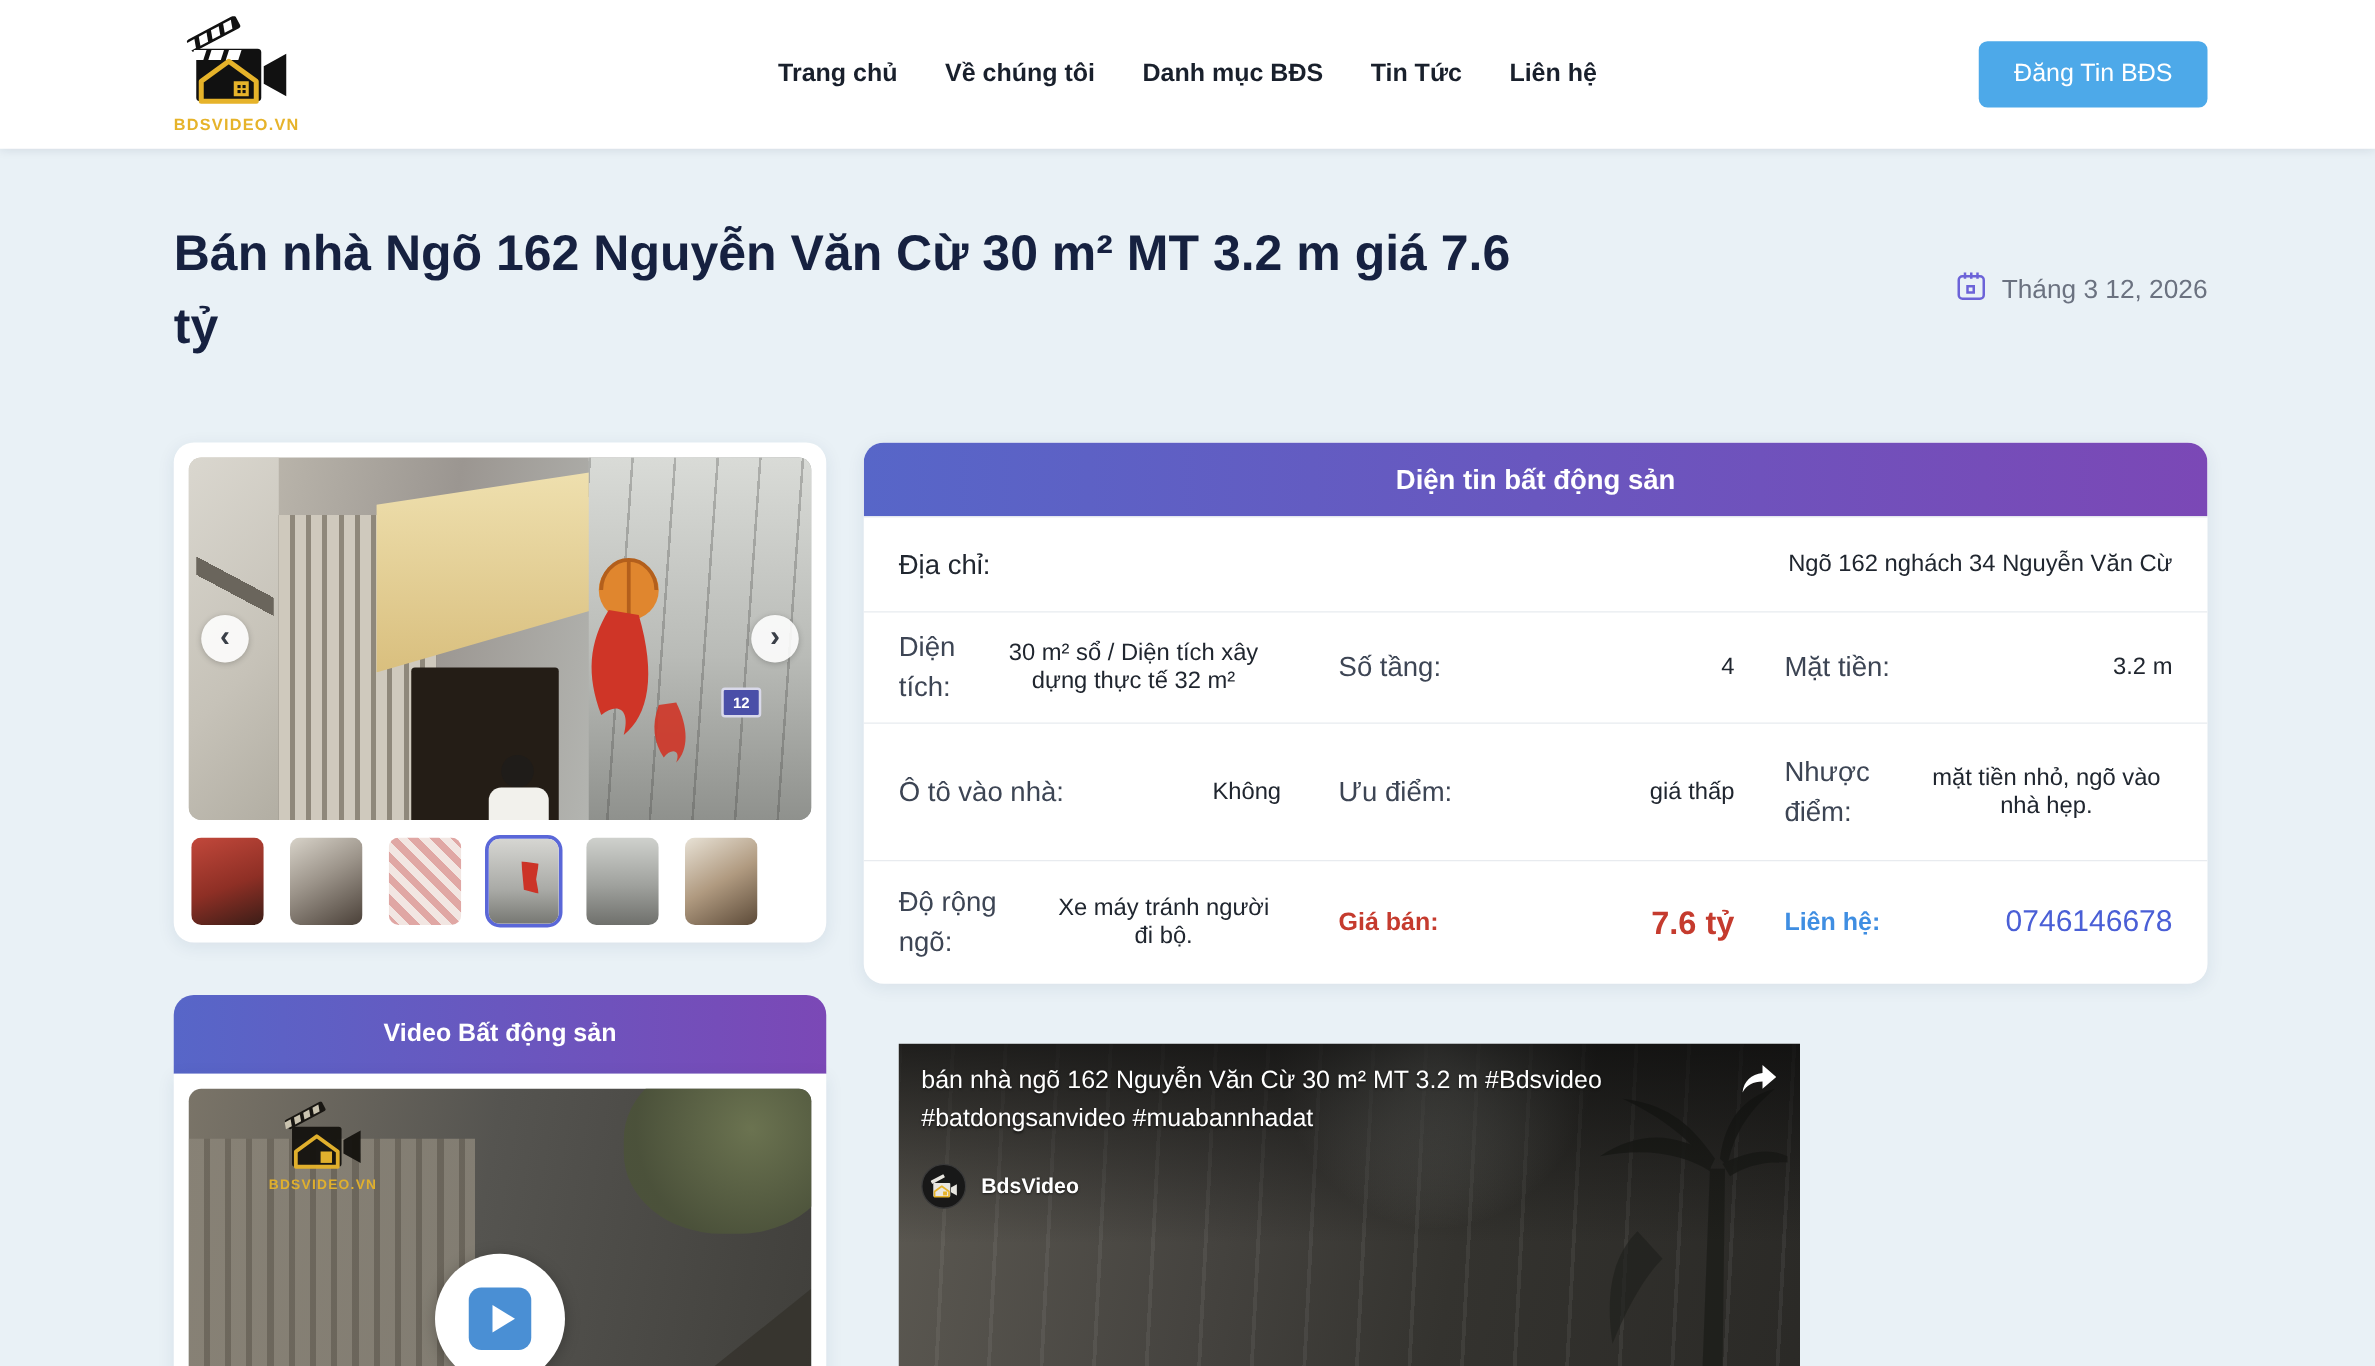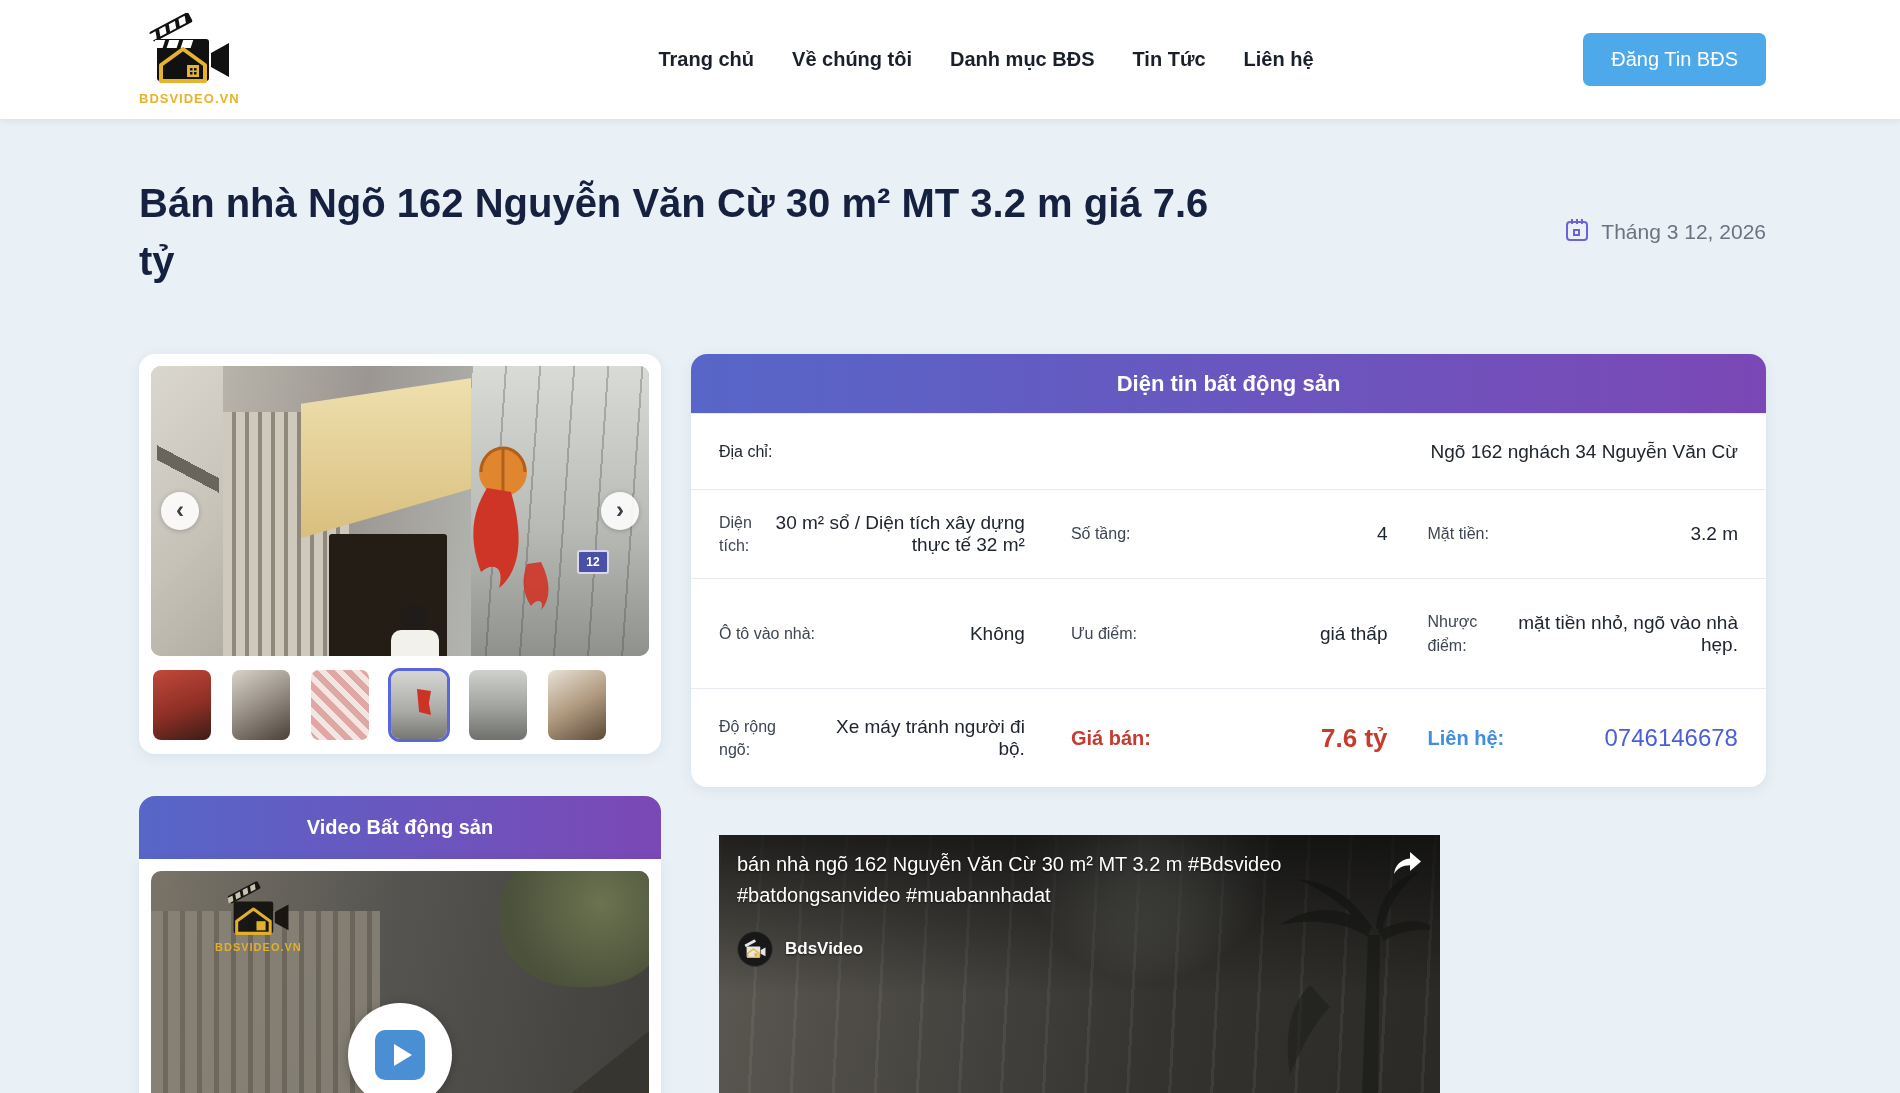--- a/index.html
+++ b/index.html
@@ -19,21 +19,21 @@
   
   .site-header{
     height:119px;background:#fff;display:flex;align-items:center;
     padding:0 134px 0 139px;position:relative;z-index:5;
     box-shadow:0 1px 8px rgba(20,30,60,.10);
   }
   .logo{display:flex;flex-direction:column;align-items:center;gap:2px;cursor:pointer;}
   .logo-text{font-size:13px;font-weight:bold;letter-spacing:1px;color:var(--brand-gold);}
   .main-nav{
     position:absolute;left:50%;transform:translateX(-50%);
-    display:flex;gap:38px;align-items:center;margin-left:36px;
+    display:flex;gap:38px;align-items:center;
   }
   .main-nav a{
     font-size:20px;font-weight:600;color:#19202c;text-decoration:none;cursor:pointer;
   }
   .cta-btn{
     margin-left:auto;background:var(--cta-blue);color:#fff;border:none;cursor:pointer;
     font-family:inherit;font-size:20px;font-weight:500;border-radius:7px;
     padding:15px 28px;
   }
   
@@ -140,22 +140,22 @@
   .row-address{height:76px;justify-content:space-between;}
   .row-2{height:89px;}
   .row-3{height:110px;}
   .row-4{height:99px;}
   .cell{display:flex;justify-content:space-between;align-items:center;gap:10px;}
   .cell .lbl{color:#3d4554;}
   .cell .val{text-align:right;color:#20262f;}
   .c1{width:31%;padding-right:10px;}
   .c2{width:35%;padding-left:36px;padding-right:4px;}
   .c3{width:34%;padding-left:36px;}
-  .info-row .lbl{font-size:16px;}
-  .info-row .val{font-size:19px;}
+  .info-row .lbl{font-size:22px;}
+  .info-row .val{font-size:19px;text-align:center;}
   .lbl-narrow{max-width:108px;line-height:1.45;}
   .price-lbl{color:var(--price-red) !important;font-weight:600;font-size:20px !important;}
   .price-val{color:var(--price-red) !important;font-weight:bold;font-size:26px !important;}
   .contact-lbl{color:var(--link-blue) !important;font-weight:600;font-size:20px !important;}
   .contact-val{color:var(--phone-blue) !important;font-size:24px !important;cursor:pointer;}
   
   .yt-embed{
     position:relative;margin:48px 0 0 28px;width:721px;height:400px;overflow:hidden;
     background:linear-gradient(100deg,#5c5952 0%,#45433f 35%,#34332f 60%,#2a2926 100%);
   }

